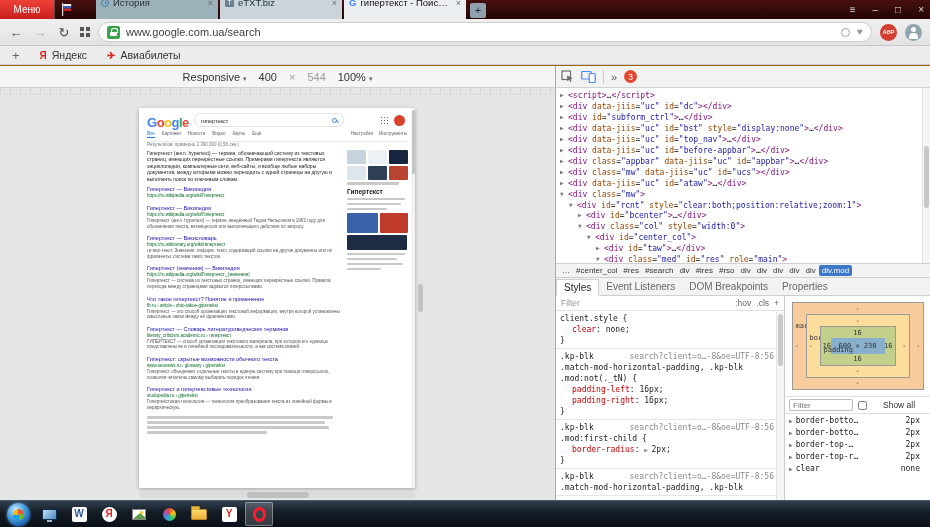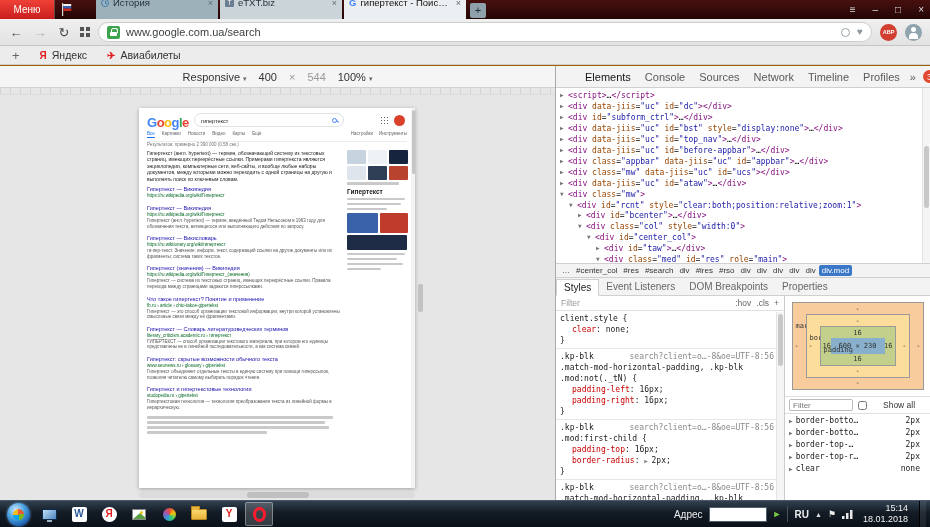--- a/index.html
+++ b/index.html
@@ -381,28 +381,20 @@
       <div class="dt-toolbar">
         <svg width="13" height="13" viewBox="0 0 13 13">
           <rect x="1" y="1" width="8.5" height="8.5" fill="none" stroke="#6e6e6e" stroke-width="1.2"></rect>
           <path d="M6 5.5 L12 8.3 L9.4 9 L10.6 11.6 L9.4 12.2 L8.2 9.6 L6.4 11.4 Z" fill="#6e6e6e"></path>
         </svg>
         <svg width="15" height="13" viewBox="0 0 15 13">
           <rect x="0.7" y="1.5" width="9.5" height="7.5" rx="1" fill="none" stroke="#4688f1" stroke-width="1.2"></rect>
           <rect x="8.2" y="3.5" width="6" height="9" rx="1" fill="#fff" stroke="#4688f1" stroke-width="1.2"></rect>
         </svg>
         <span class="dt-sep"></span>
-        <span id="dt-tabs" style="display:flex;gap:8px">
-            <span class="dt-tab active">Elements</span>
-            <span class="dt-tab">Console</span>
-            <span class="dt-tab">Sources</span>
-            <span class="dt-tab">Network</span>
-            <span class="dt-tab">Timeline</span>
-            <span class="dt-tab">Profiles</span>
-          </span>
         <span class="dt-more">»</span>
         <span class="dt-badge">3</span>
 
       </div>
       <div class="dt-dom">
         <div id="dt-dom-lines">
   <div class="dl" style="padding-left:4px"><span class="darr">▶</span><span class="dcode"><span class="t">&lt;script</span><span class="t">&gt;</span>…<span class="t">&lt;/script</span><span class="t">&gt;</span></span></div>
   <div class="dl" style="padding-left:4px"><span class="darr">▶</span><span class="dcode"><span class="t">&lt;div</span> <span class="a">data-jiis</span>=<span class="v">"uc"</span> <span class="a">id</span>=<span class="v">"dc"</span><span class="t">&gt;</span><span class="t">&lt;/div</span><span class="t">&gt;</span></span></div>
   <div class="dl" style="padding-left:4px"><span class="darr">▶</span><span class="dcode"><span class="t">&lt;div</span> <span class="a">id</span>=<span class="v">"subform_ctrl"</span><span class="t">&gt;</span>…<span class="t">&lt;/div</span><span class="t">&gt;</span></span></div>
   <div class="dl" style="padding-left:4px"><span class="darr">▶</span><span class="dcode"><span class="t">&lt;div</span> <span class="a">data-jiis</span>=<span class="v">"uc"</span> <span class="a">id</span>=<span class="v">"bst"</span> <span class="a">style</span>=<span class="v">"display:none"</span><span class="t">&gt;</span>…<span class="t">&lt;/div</span><span class="t">&gt;</span></span></div>
@@ -469,21 +461,20 @@
                   <div class="pline"><span class="pn">padding-left</span>: <span class="pv">16px</span>;</div>
                   <div class="pline"><span class="pn">padding-right</span>: <span class="pv">16px</span>;</div>
                   <div class="sline">}</div>
                 </div>
                 <div class="rule">
                   <div class="sline hd">
                     <span class="sel">.kp-blk</span>
                     <span class="rlink">search?client=o…-8&amp;oe=UTF-8:56</span>
                   </div>
                   <div class="sline"><span class="sel">.mod:first-child {</span></div>
-                  <div class="pline"><span class="pn">padding-top</span>: <span class="pv">16px</span>;</div>
                   <div class="pline"><span class="pn">border-radius</span>: <span class="parr">▶ </span><span class="pv">2px</span>;</div>
                   <div class="sline">}</div>
                 </div>
                 <div class="rule">
                   <div class="sline hd">
                     <span class="sel">.kp-blk</span>
                     <span class="rlink">search?client=o…-8&amp;oe=UTF-8:56</span>
                   </div>
                   <div class="sline"><span class="sel">.match-mod-horizontal-padding, .kp-blk</span></div>
                 </div>
@@ -580,30 +571,15 @@
         <div class="tb-app">
           <span class="ic-folder"></span>
         </div>
         <div class="tb-app">
           <span class="ic-chip" style="color:#e02020">Y</span>
         </div>
         <div class="tb-app active">
           <span class="ic-opera"></span>
         </div>
       </div>
-    <div class="tray">
-      <span class="tray-label">Адрес</span>
-      <span class="tray-input"></span>
-      <span class="tray-go">►</span>
-      <span class="tray-sep"></span>
-      <span class="tray-lang">RU</span>
-      <span class="tray-up">▲</span>
-      <span class="tray-flag">⚑</span>
-      <span class="tray-net"></span>
-      <div class="tray-clock">
-        <span>15:14</span>
-        <span>18.01.2018</span>
-      </div>
-      <span class="show-desktop"></span>
-    </div>
   </div>
 
 </div>
 
 </body></html>

